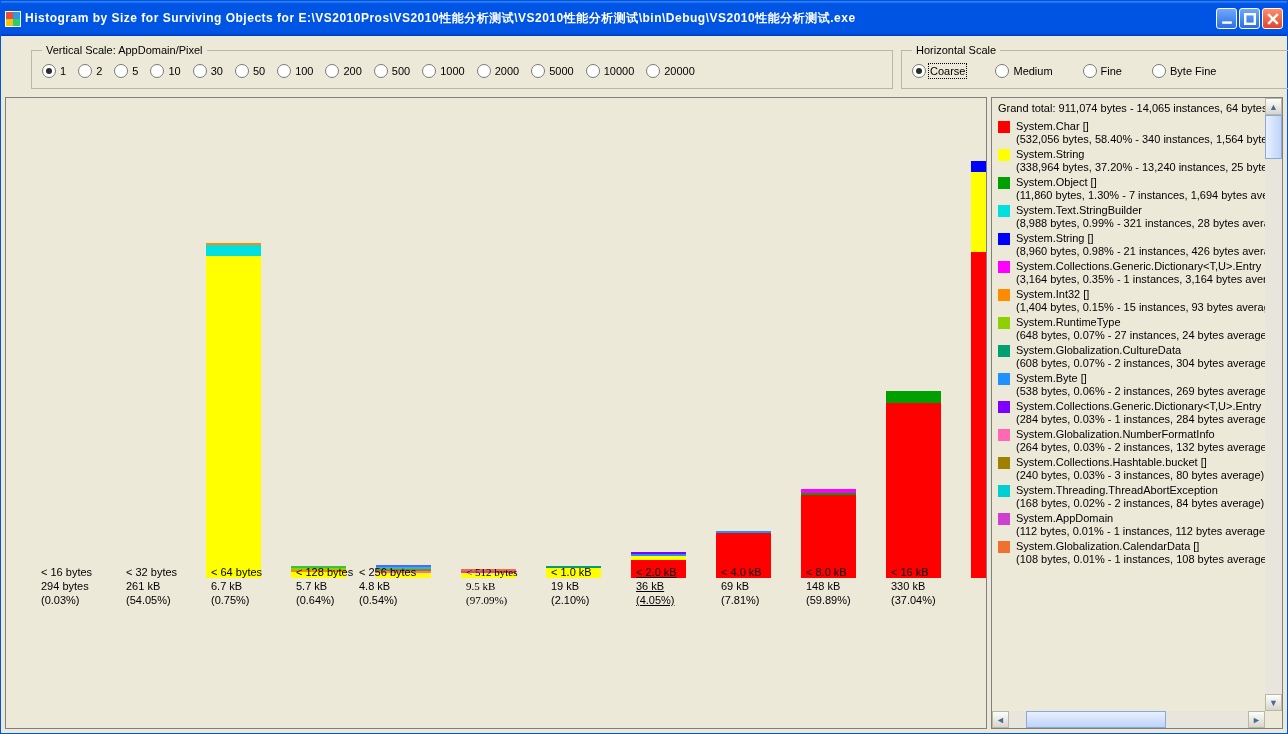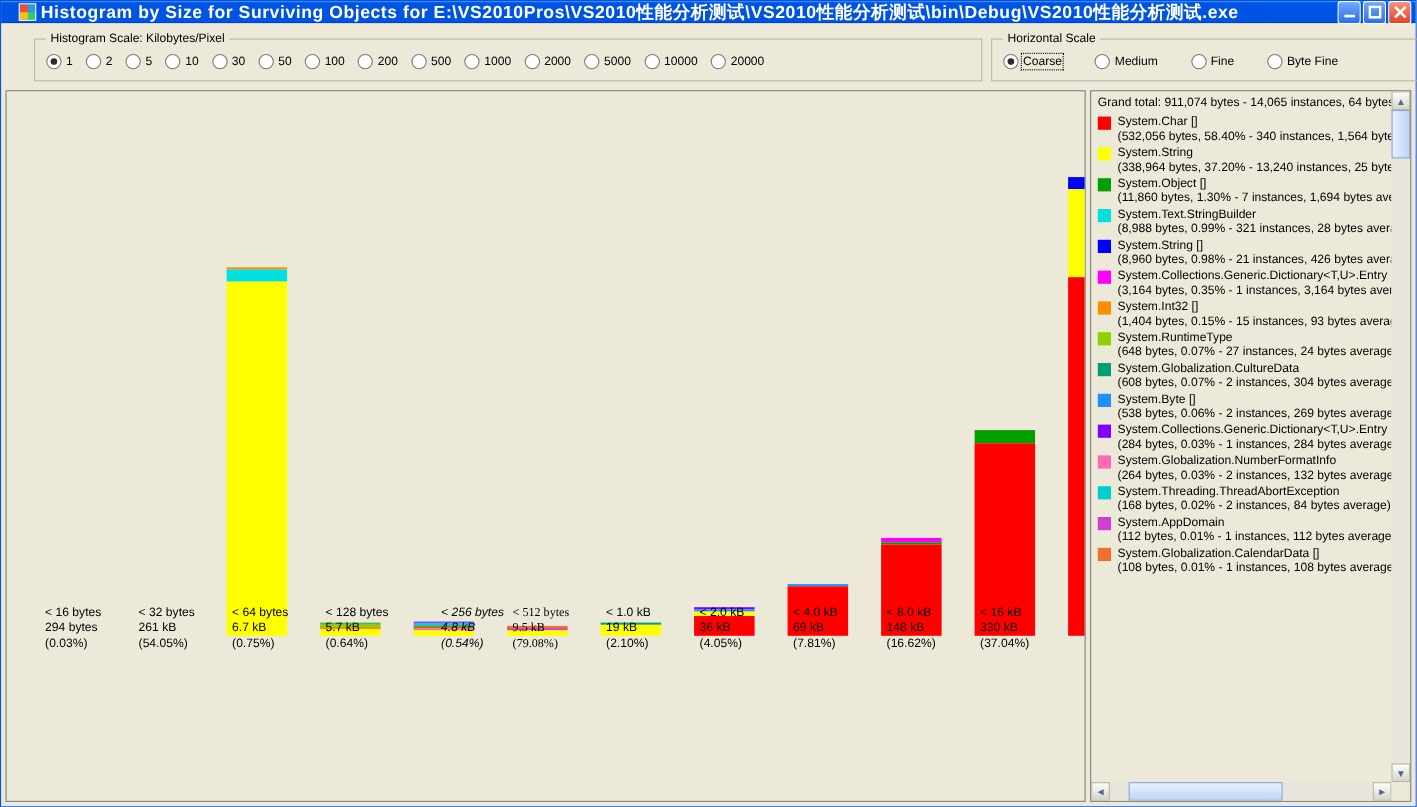--- a/index.html
+++ b/index.html
@@ -14,29 +14,29 @@
   }
   .window {
     width: 1288px;
     height: 734px;
     display: flex;
     flex-direction: column;
     border: 1px solid #0054E3;
     box-sizing: border-box;
   }
   .titlebar {
-    height: 20px;
+    height: 35px;
     background: linear-gradient(to bottom, #3C8CFF 0%, #0054E3 8%, #0054E3 92%, #003ABF 100%);
     display: flex;
     align-items: center;
     color: #fff;
     font-weight: bold;
     font-family: "SimSun", "Arial", monospace;
-    font-size: 16px;
-    padding-left: 16px;
+    font-size: 12px;
+    padding-left: 4px;
     flex-shrink: 0;
   }
   .titlebar .app-icon {
     width: 16px;
     height: 16px;
     margin-right: 4px;
     background:
       linear-gradient(to right, #E74C3C 0 50%, #3498DB 0 100%) 0 0 / 100% 50% no-repeat,
       linear-gradient(to right, #F1C40F 0 50%, #2ECC71 0 100%) 0 100% / 100% 50% no-repeat;
     border: 1px solid #fff;
@@ -275,21 +275,21 @@
       <div class="win-btn close">
         <svg viewBox="0 0 10 10">
             <path d="M1 1 L9 9 M9 1 L1 9" stroke="#fff" stroke-width="2"></path>
           </svg>
       </div>
     </div>
   </div>
 
   <div class="controls-row">
     <fieldset class="vscale-fs">
-      <legend>Histogram Scale: Kilobytes/Pixel</legend>
+      <legend>Vertical Scale: AppDomain/Pixel</legend>
       <div class="radio-row" id="vscale-row">
           <label class="radio-item">
             <span class="radio-dot checked"></span>
             <span>1</span>
           </label>
           <label class="radio-item">
             <span class="radio-dot"></span>
             <span>2</span>
           </label>
           <label class="radio-item">
@@ -433,49 +433,49 @@
           <div class="bar-labels" style="left: 205px; top: 449px;">
             <div>&lt; 64 bytes</div>
             <div>6.7 kB</div>
             <div>(0.75%)</div>
           </div>
           <div class="bar-labels" style="left: 290px; top: 449px;">
             <div>&lt; 128 bytes</div>
             <div>5.7 kB</div>
             <div>(0.64%)</div>
           </div>
-          <div class="bar-labels" style="left: 395px; top: 449px; font-style: italic;">
+          <div class="bar-labels" style="left: 353px; top: 449px;">
             <div>&lt; 256 bytes</div>
             <div>4.8 kB</div>
             <div>(0.54%)</div>
           </div>
           <div class="bar-labels" style="left: 460px; top: 449px; font-family: Liberation Serif, serif;">
             <div>&lt; 512 bytes</div>
             <div>9.5 kB</div>
-            <div>(79.08%)</div>
+            <div>(97.09%)</div>
           </div>
           <div class="bar-labels" style="left: 545px; top: 449px;">
             <div>&lt; 1.0 kB</div>
             <div>19 kB</div>
             <div>(2.10%)</div>
           </div>
-          <div class="bar-labels" style="left: 630px; top: 449px;">
+          <div class="bar-labels" style="left: 630px; top: 449px; text-decoration: underline;">
             <div>&lt; 2.0 kB</div>
             <div>36 kB</div>
             <div>(4.05%)</div>
           </div>
           <div class="bar-labels" style="left: 715px; top: 449px;">
             <div>&lt; 4.0 kB</div>
             <div>69 kB</div>
             <div>(7.81%)</div>
           </div>
           <div class="bar-labels" style="left: 800px; top: 449px;">
             <div>&lt; 8.0 kB</div>
             <div>148 kB</div>
-            <div>(16.62%)</div>
+            <div>(59.89%)</div>
           </div>
           <div class="bar-labels" style="left: 885px; top: 449px;">
             <div>&lt; 16 kB</div>
             <div>330 kB</div>
             <div>(37.04%)</div>
           </div>
         </div>
     </div>
     <div class="legend-panel">
       <div class="legend-scroll" id="legend-scroll">
@@ -555,20 +555,27 @@
             <div class="legend-text">
               <div class="ltype">System.Collections.Generic.Dictionary&lt;T,U&gt;.Entry</div>
               <div class="lstats">(284 bytes, 0.03% - 1 instances, 284 bytes average)</div>
             </div>
           </div>
           <div class="legend-item">
             <div class="swatch" style="background: rgb(255, 105, 180);"></div>
             <div class="legend-text">
               <div class="ltype">System.Globalization.NumberFormatInfo</div>
               <div class="lstats">(264 bytes, 0.03% - 2 instances, 132 bytes average)</div>
+            </div>
+          </div>
+          <div class="legend-item">
+            <div class="swatch" style="background: rgb(160, 128, 0);"></div>
+            <div class="legend-text">
+              <div class="ltype">System.Collections.Hashtable.bucket []</div>
+              <div class="lstats">(240 bytes, 0.03% - 3 instances, 80 bytes average)</div>
             </div>
           </div>
           <div class="legend-item">
             <div class="swatch" style="background: rgb(0, 206, 209);"></div>
             <div class="legend-text">
               <div class="ltype">System.Threading.ThreadAbortException</div>
               <div class="lstats">(168 bytes, 0.02% - 2 instances, 84 bytes average)</div>
             </div>
           </div>
           <div class="legend-item">

